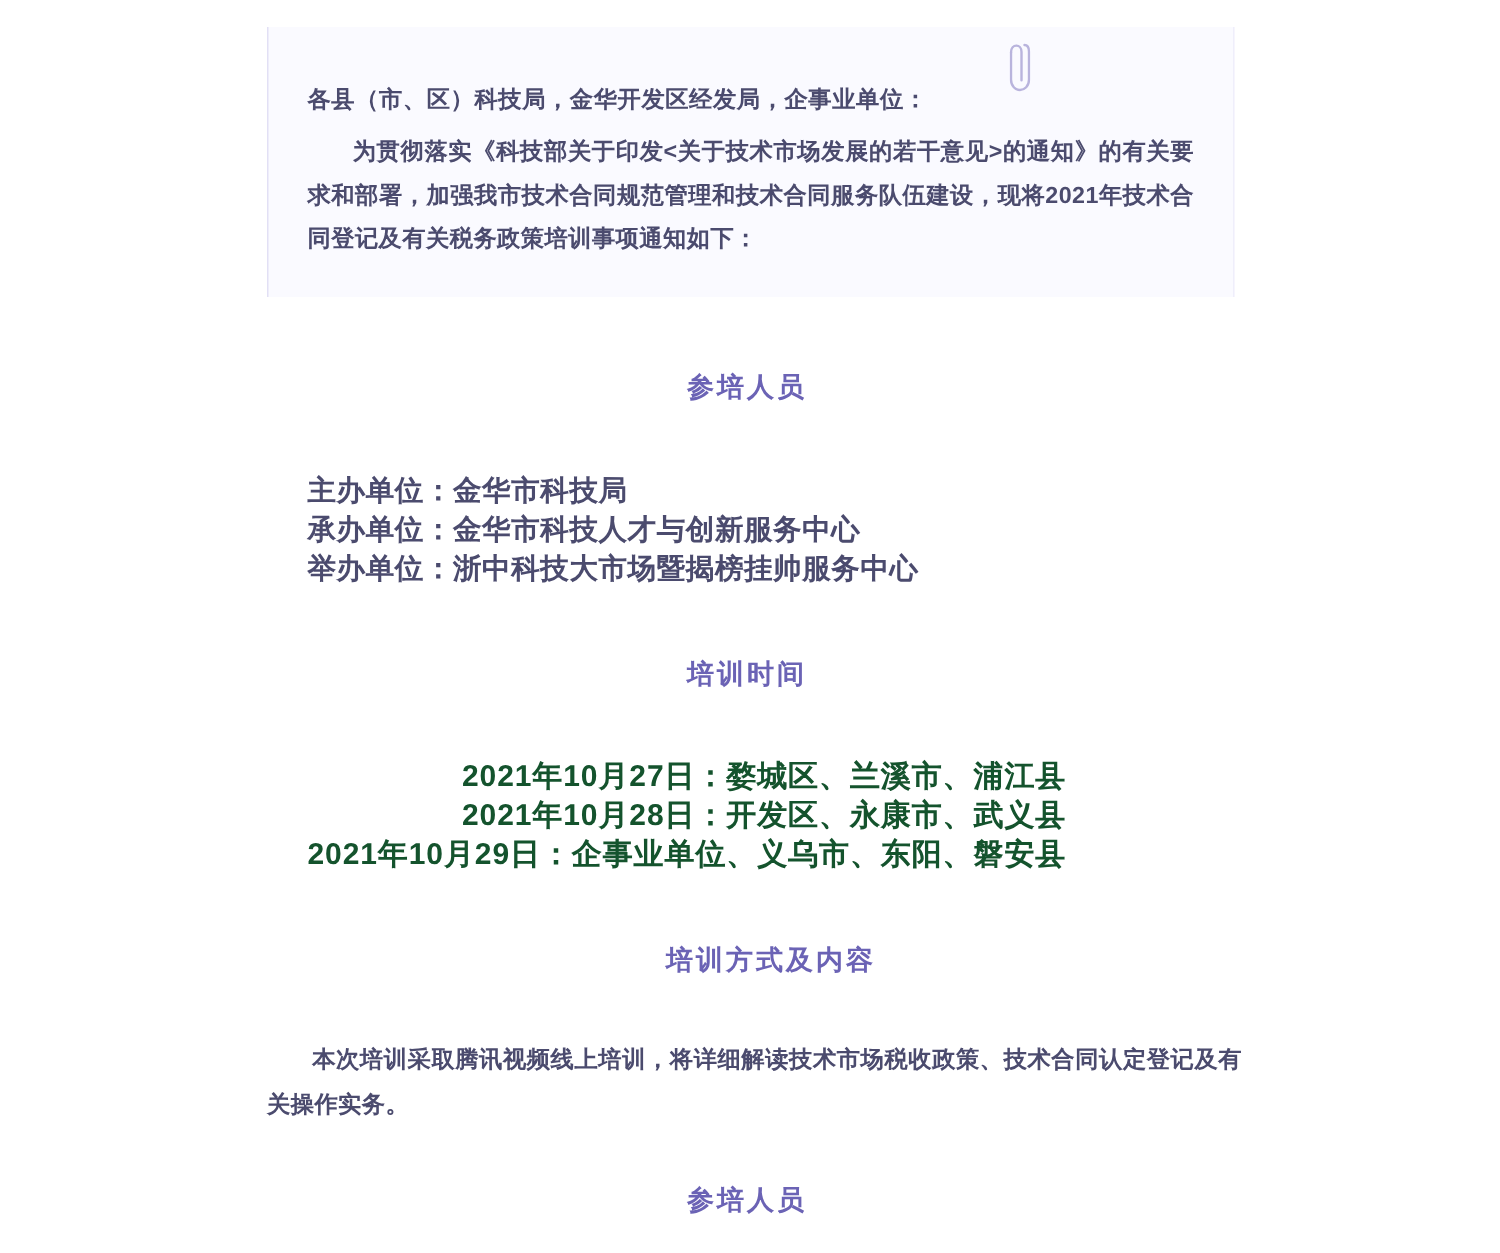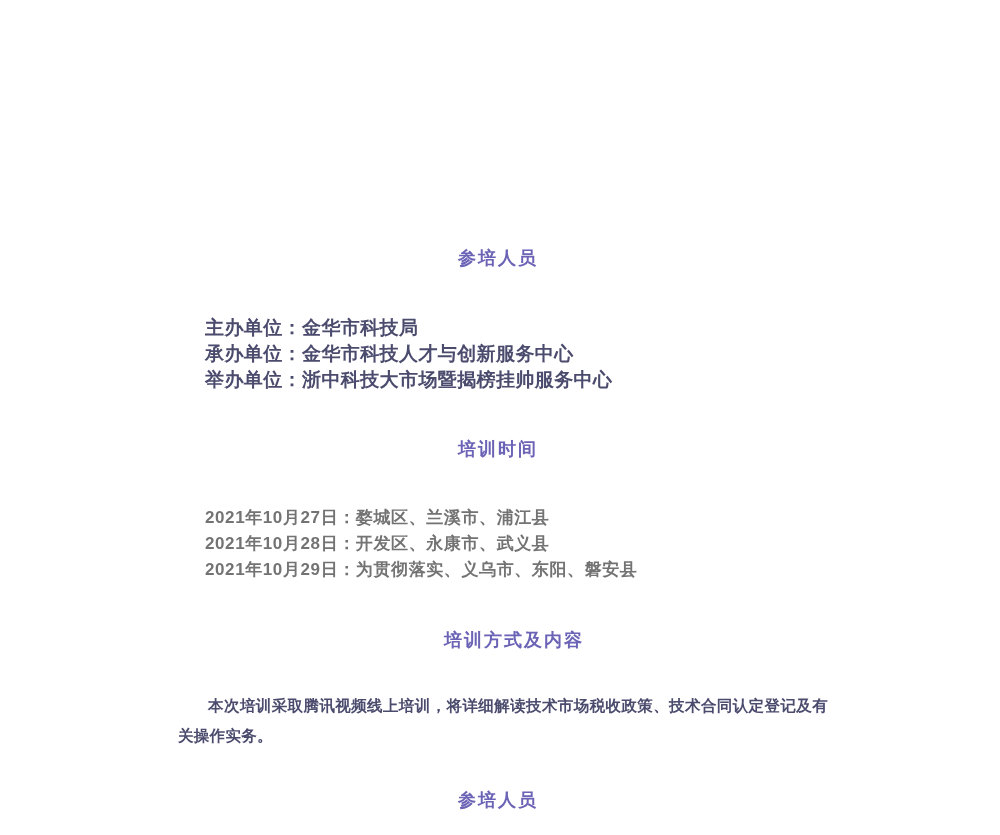--- a/index.html
+++ b/index.html
@@ -103,63 +103,74 @@
     left: 205px;
     font-size: 19px;
     line-height: 26px;
     font-weight: 600;
     color: #4b4b6e;
     letter-spacing: 0.4px;
   }
   .date-block {
     position: absolute;
     left: 205px;
-    font-size: 17px;
+    font-size: 20px;
     line-height: 26px;
     font-weight: 600;
-    color: #737373;
+    color: #14532d;
     letter-spacing: 0.6px;
+    text-align: right;
   }
   .para-block {
     position: absolute;
     left: 178px;
     width: 650px;
     font-size: 15.5px;
     line-height: 30px;
     font-weight: 600;
     color: #4b4b6e;
     letter-spacing: 0.3px;
     text-align: justify;
     font-family: Liberation Mono, monospace;
   }
 </style>
 </head>
 <body>
 
 <div class="page">
 
+  <div class="notice-card">
+    <div class="clip">
+      <svg width="14" height="34" viewBox="0 0 14 34">
+        <path d="M10 2 C12.5 2 13 4.5 13 6.5 L13 25 C13 29.5 10 32 7 32 C4 32 1 29.5 1 25 L1 7" fill="none" stroke="#b9b4dd" stroke-width="1.6" stroke-linecap="round"></path>
+        <path d="M1 7 C1 4 2.8 2.4 4.6 2.4 C6.4 2.4 8 4 8 6.6 L8 25.5" fill="none" stroke="#b9b4dd" stroke-width="1.6" stroke-linecap="round"></path>
+      </svg>
+    </div>
+    <div class="notice-line">各县（市、区）科技局，金华开发区经发局，企事业单位：</div>
+    <div class="notice-body"><span class="indent"></span><span>为贯彻落实《科技部关于印发&lt;关于技术市场发展的若干意见&gt;的通知》的有关要求和部署，加强我市技术合同规范管理和技术合同服务队伍建设，现将2021年技术合同登记及有关税务政策培训事项通知如下：</span></div>
+  </div>
 
   <div class="section-heading" style="left:452px; top:243px;">
     <span class="hl">参培人员</span>
   </div>
 
   <div class="org-block" style="top:315px;">
     <div>主办单位：金华市科技局</div>
     <div>承办单位：金华市科技人才与创新服务中心</div>
     <div>举办单位：浙中科技大市场暨揭榜挂帅服务中心</div>
   </div>
 
   <div class="section-heading" style="left:452px; top:434px;">
     <span class="hl">培训时间</span>
   </div>
 
   <div class="date-block" style="top:505px;">
     <div>2021年10月27日：婺城区、兰溪市、浦江县</div>
     <div>2021年10月28日：开发区、永康市、武义县</div>
-    <div>2021年10月29日：为贯彻落实、义乌市、东阳、磐安县</div>
+    <div>2021年10月29日：企事业单位、义乌市、东阳、磐安县</div>
   </div>
 
   <div class="section-heading" style="left:438px; top:625px;">
     <span class="hl">培训方式及内容</span>
   </div>
 
   <div class="para-block" style="top:692px;">
     <span class="indent"></span><span>本次培训采取腾讯视频线上培训，将详细解读技术市场税收政策、技术合同认定登记及有关操作实务。</span>
   </div>
 

